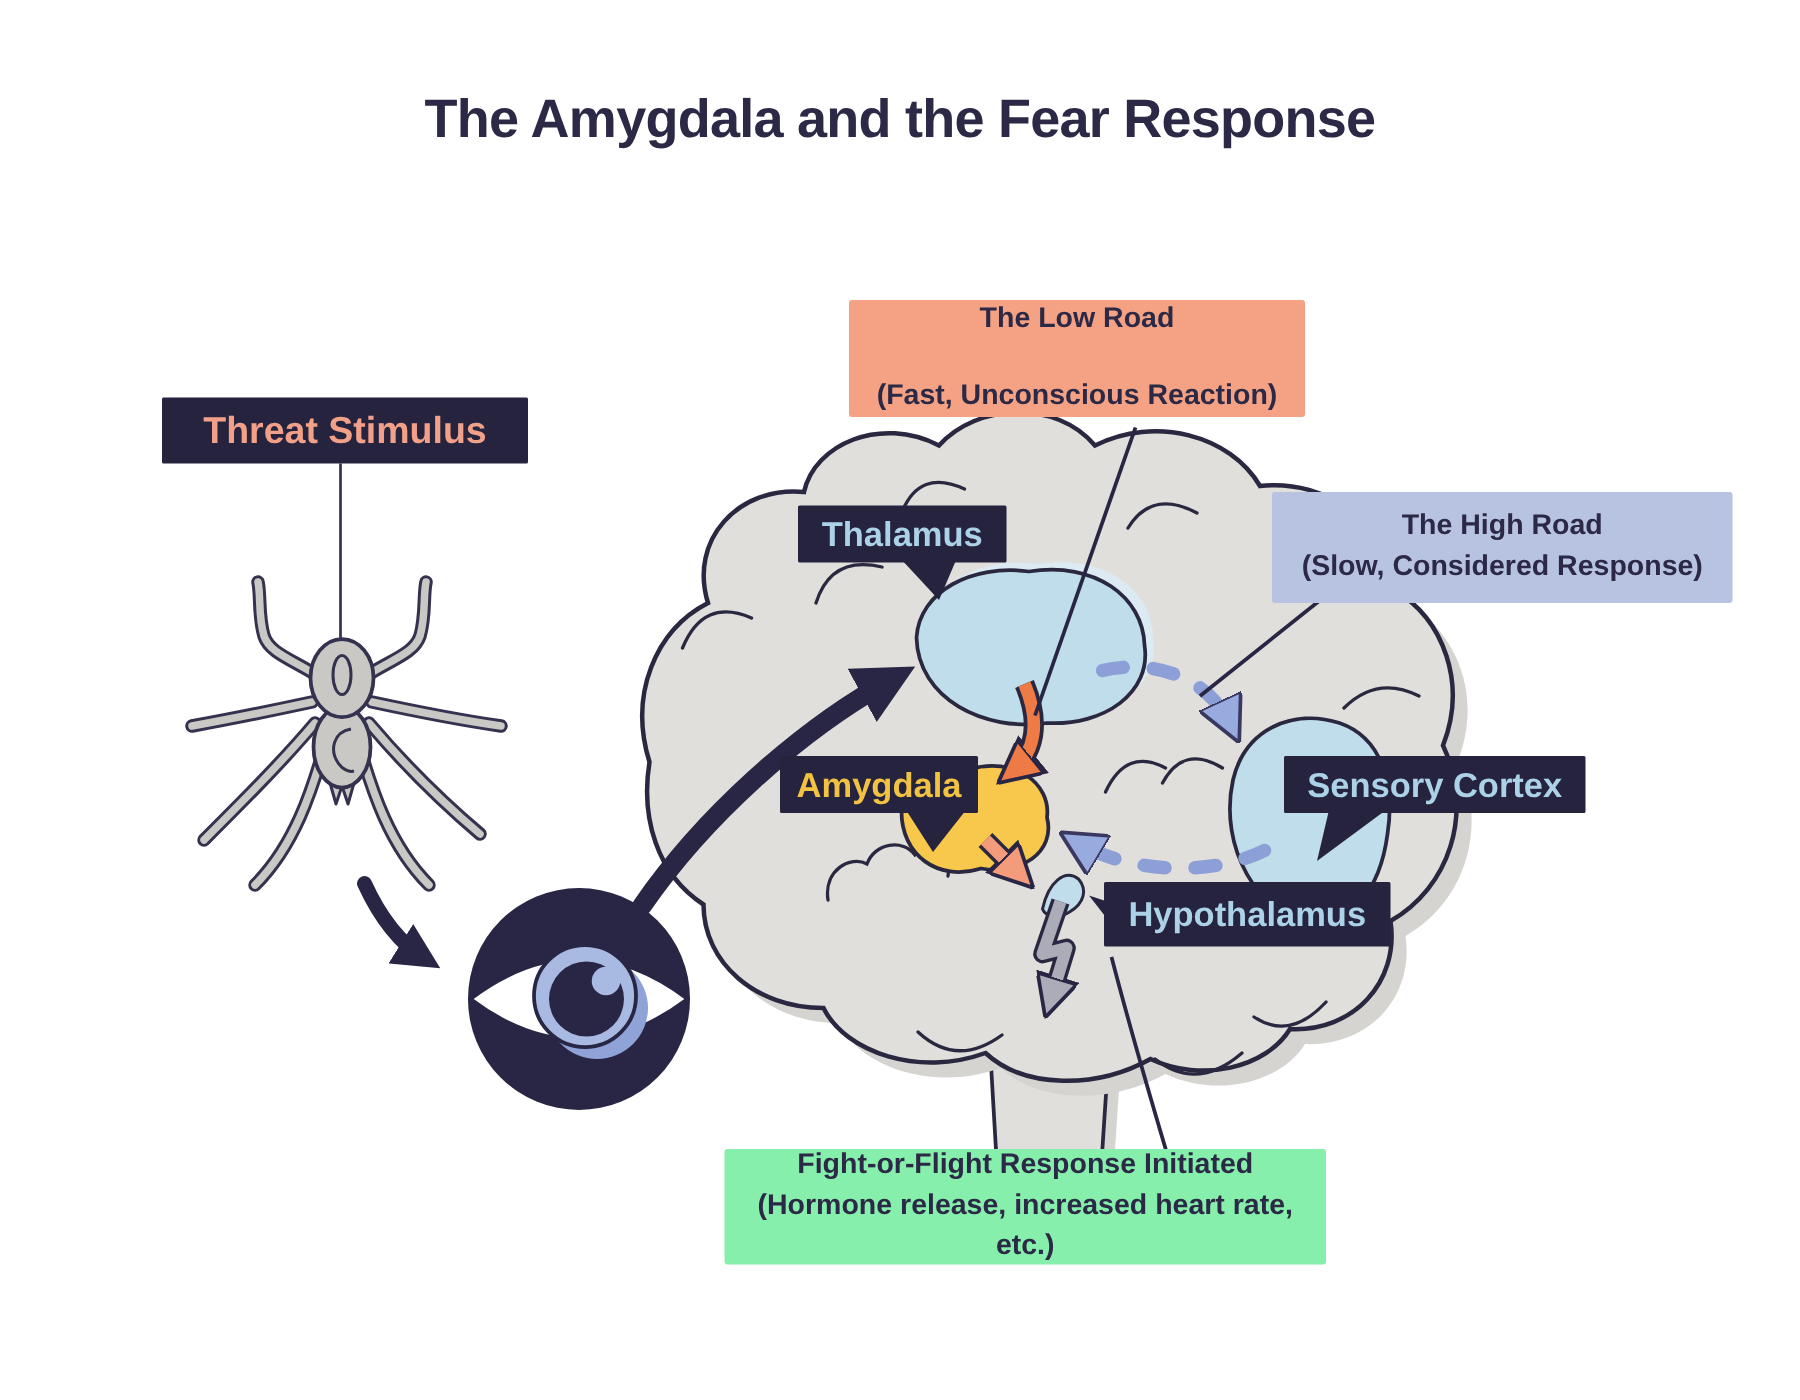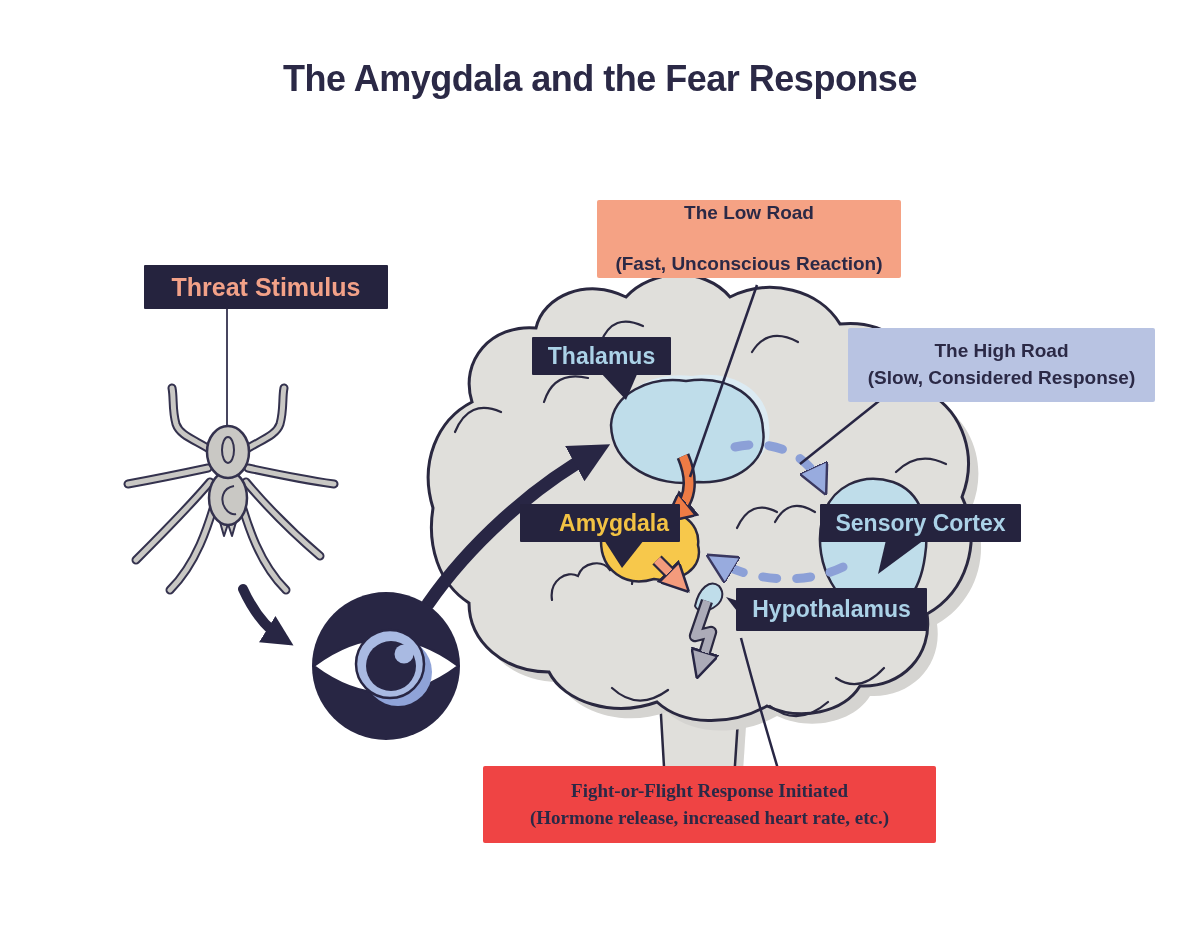--- a/index.html
+++ b/index.html
@@ -7,31 +7,31 @@
          font-family:"Liberation Sans","DejaVu Sans",sans-serif;}
   #stage svg{position:absolute;left:0;top:0;}
   .abs{position:absolute;}
   #title{left:0;top:58px;width:1200px;text-align:center;font-size:36px;font-weight:800;
          color:#2B2946;letter-spacing:-0.5px;margin:0;}
   .tag{position:absolute;display:flex;align-items:center;justify-content:center;
        text-align:center;font-weight:700;background:#25233E;border-radius:1px;}
   .banner{position:absolute;display:flex;flex-direction:column;align-items:center;
           justify-content:center;text-align:center;font-weight:700;font-size:19px;
           line-height:1.42;color:#2B2946;border-radius:2px;}
-  .t-salmon{color:#F2A188;margin-left:36px;}
+  .t-salmon{color:#F2A188;}
   .t-blue{color:#ABD2E7;}
-  .t-yellow{color:#F2C243;padding-left:28px;}
+  .t-yellow{color:#F2C243;}
   #lbl-threat{left:108px;top:265px;width:244px;height:44px;font-size:25px;}
   #lbl-thalamus{left:532px;top:337px;width:139px;height:38px;font-size:23px;}
   #lbl-amygdala{left:520px;top:504px;width:132px;height:38px;font-size:23px;}
-  #lbl-sensory{left:820px;top:504px;width:201px;height:38px;font-size:23px;}
+  #lbl-sensory{left:856px;top:504px;width:201px;height:38px;font-size:23px;}
   #lbl-hypo{left:736px;top:588px;width:191px;height:43px;font-size:23px;}
-  #lbl-low{left:597px;top:200px;width:304px;height:78px;background:#F5A284;gap:24px;}
+  #lbl-low{left:566px;top:200px;width:304px;height:78px;background:#F5A284;gap:24px;}
   #lbl-high{left:804px;top:328px;width:307px;height:74px;background:#B8C3E2;margin-left:44px;}
-  #lbl-fof{left:483px;top:766px;width:453px;height:77px;background:#ef4444;font-family:Liberation Serif, serif;}
+  #lbl-fof{left:483px;top:766px;width:401px;height:77px;background:#86efac;}
 </style>
 </head>
 <body>
 
 <div id="stage">
 
 <svg width="1200" height="933" viewBox="0 0 1200 933">
   <defs>
     <marker id="mDark" viewBox="0 0 10 10" refX="6" refY="5" markerWidth="3.1" markerHeight="3.1" orient="auto">
       <path d="M0 0 L10 5 L0 10 Z" fill="#282644"></path>

